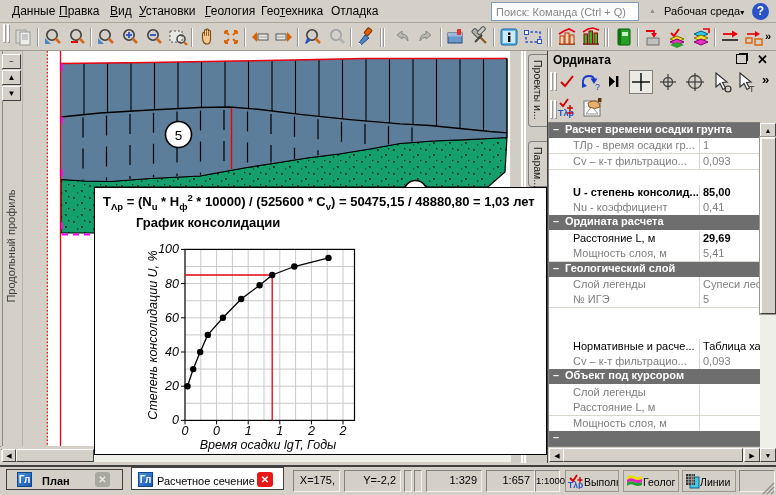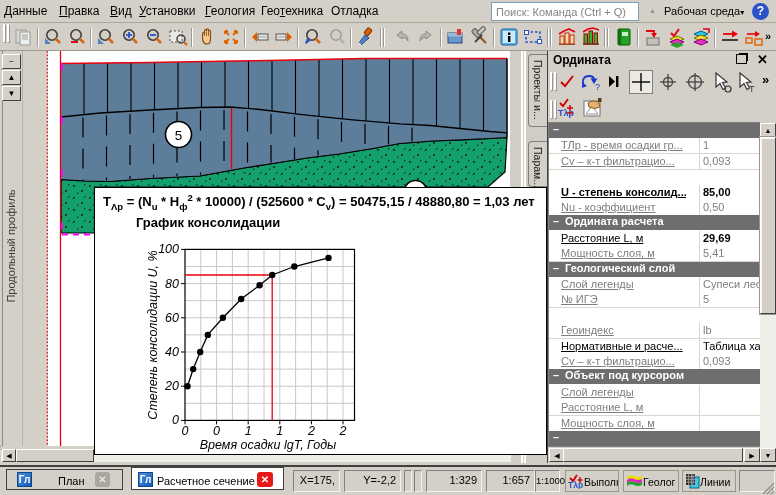--- a/index.html
+++ b/index.html
@@ -19,40 +19,40 @@
 .lbtn { position:absolute; left:2px; width:19px; height:15px; background:#d4d0c8; border:1px solid #404040; border-top-color:#fff; border-left-color:#fff; font-size:8px; text-align:center; line-height:13px; color:#000; }
 #vlabel { position:absolute; left:-64px; top:189px; width:150px; transform:rotate(-90deg); font-size:11px; color:#3a3a3a; white-space:nowrap; text-align:center; }
 #canvas { left:23px; top:51px; width:488px; height:395px; background:#d4d0c8; }
 #hscroll { left:1px; top:446px; width:510px; height:16px; background:#d4d0c8; }
 #rstrip { left:511px; top:51px; width:36px; height:412px; background:#d0cdc5; }
 .vtab { position:absolute; left:17px; width:19px; background:#d4d0c8; border:1px solid #808080; border-right:none; border-radius:4px 0 0 4px; }
 .vtab span { position:absolute; top:5px; left:3px; font-size:10.5px; color:#222; writing-mode:vertical-rl; white-space:nowrap; }
 #panel { left:547px; top:51px; width:229px; height:412px; background:#d4d0c8; border-left:1px solid #404040; }
 #paneltitle { position:absolute; left:5px; top:2px; font-size:12px; font-weight:bold; color:#000; }
 .prow { position:absolute; left:1px; width:211px; height:16px; font-size:11px; background:#fff; border-bottom:1px solid #d9d6ce; }
-.prow .lab { position:absolute; left:12px; top:1px; width:125px; white-space:nowrap; overflow:hidden; color:#7e7e7e;text-decoration:underline; }
+.prow .lab { position:absolute; left:24px; top:1px; width:125px; white-space:nowrap; overflow:hidden; color:#7e7e7e; }
 .prow .val { position:absolute; left:150px; top:0px; width:61px; height:15px; white-space:nowrap; overflow:hidden; color:#7e7e7e; border-left:1px solid #d9d6ce; padding:1px 0 0 3px; }
 .prow.blk .lab, .prow.blk .val { color:#000; }
 .prow.vbold .lab { color:#000; } .prow.vbold .val { color:#000; font-weight:bold; } .prow.bold .lab, .prow.bold .val { color:#000; font-weight:bold; }
 .phead { position:absolute; left:1px; width:211px; height:15px; background:#6e6e6e; color:#fff; font-size:11px; font-weight:bold; }
 .phead span.m { position:absolute; left:4px; top:0px; }
 .phead span.t { position:absolute; left:16px; top:0px; white-space:nowrap; }
 #popup { left:94px; top:187px; width:453px; height:268px; background:#fff; border:1px solid #000; z-index:50; }
 #formula { position:absolute; left:8px; top:4px; font-size:13px; font-weight:bold; color:#000; white-space:nowrap; }
 #formula sub, #formula sup { font-size:9.5px; }
 #charttitle { position:absolute; left:41px; top:27px; font-size:13px; font-weight:bold; }
 #statusbar { left:0; top:465px; width:776px; height:30px; background:#d4d0c8; border-top:2px solid #404040; }
 .sfield { position:absolute; top:3px; height:22px; background:#d4d0c8; border:1px solid #828282; border-bottom-color:#f4f2ee; border-right-color:#f4f2ee; font-size:11px; color:#000; text-align:right; padding:3px 4px 0 0; }
 .sbtn { position:absolute; top:3px; height:22px; background:#d4d0c8; border:1px solid #9a968e; font-size:11px; color:#000; white-space:nowrap; overflow:hidden; } .sbtn svg { vertical-align:-4px; margin:2px 0 0 2px; } .sbl { display:inline-block; margin-top:5px; vertical-align:top; font-size:10.5px; }
 .dtab { position:absolute; font-size:11px; color:#000; }
 </style>
 </head>
 <body>
 <div id="menubar" class="abs">
-  <span class="menuitem" style="left:4px"><u>Д</u>анные</span>
+  <span class="menuitem" style="left:12px"><u>Д</u>анные</span>
   <span class="menuitem" style="left:59px"><u>П</u>равка</span>
   <span class="menuitem" style="left:110px"><u>В</u>ид</span>
   <span class="menuitem" style="left:139px"><u>У</u>становки</span>
   <span class="menuitem" style="left:205px"><u>Г</u>еология</span>
   <span class="menuitem" style="left:261px">Гео<u>т</u>ехника</span>
   <span class="menuitem" style="left:331px">Отладка</span>
   <span class="abs" style="left:491px;top:2px;width:148px;height:19px;background:#fff;border:1px solid #7f9db9;font-size:11px;color:#848484;padding:3px 0 0 4px;">Поиск: Команда (Ctrl + Q)</span>
   <span class="abs" style="left:649px;top:7px;font-size:7px;color:#909090;">▲</span>
   <span class="menuitem" style="left:664px;top:5px;font-size:11px;text-align:center;">Рабочая среда<span style="font-size:8px;">▾</span></span>
   <span class="abs" style="left:752px;top:3px;width:17px;height:17px;border-radius:50%;background:#2a52c9;color:#fff;font-weight:bold;font-size:12px;text-align:center;line-height:17px;">?</span>
@@ -358,36 +358,37 @@
       <line x1="9" y1="11" x2="15" y2="11" stroke="#d00000" stroke-width="1.5"></line>
       <line x1="9" y1="16" x2="15" y2="16" stroke="#d00000" stroke-width="1.5"></line>
 <rect x="26" y="4" width="16" height="15" fill="#fff" stroke="#707070"></rect>
 <path d="M28 17 L34 9 L40 17 Z" fill="none" stroke="#909090"></path>
 <path d="M30 6 Q36 2 41 6 L42 10 Q37 13 31 10 Z" fill="#e8b070" stroke="#8a5a20"></path>
 <rect x="40" y="1" width="3.5" height="4" fill="#5a3a10"></rect>
 </svg>
 <div id="pgrid" style="position:absolute;left:0;top:71px;width:212px;height:325px;background:#fff;border:1px solid #808080;border-right:none;"></div>
 <div class="phead" style="top:72px">
       <span class="m">–</span>
+      <span class="t">Расчет времени осадки грунта</span>
     </div>
 <div class="prow " style="top:87px">
       <span class="lab">ТЛр - время осадки гр...</span>
       <span class="val">1</span>
     </div>
 <div class="prow " style="top:103px">
       <span class="lab">Сv – к-т фильтрацио...</span>
       <span class="val">0,093</span>
     </div>
 <div class="prow bold" style="top:134px">
       <span class="lab">U - степень консолид...</span>
       <span class="val">85,00</span>
     </div>
 <div class="prow " style="top:149px">
       <span class="lab">Nu - коэффициент</span>
-      <span class="val">0,50</span>
+      <span class="val">0,41</span>
     </div>
 <div class="phead" style="top:164px">
       <span class="m">–</span>
       <span class="t">Ордината расчета</span>
     </div>
 <div class="prow blk vbold" style="top:180px">
       <span class="lab">Расстояние L, м</span>
       <span class="val">29,69</span>
     </div>
 <div class="prow " style="top:195px">
@@ -398,24 +399,20 @@
       <span class="m">–</span>
       <span class="t">Геологический слой</span>
     </div>
 <div class="prow " style="top:226px">
       <span class="lab">Слой легенды</span>
       <span class="val">Супеси лес</span>
     </div>
 <div class="prow " style="top:241px">
       <span class="lab">№ ИГЭ</span>
       <span class="val">5</span>
-    </div>
-<div class="prow " style="top:272px">
-      <span class="lab">Геоиндекс</span>
-      <span class="val">lb</span>
     </div>
 <div class="prow blk" style="top:288px">
       <span class="lab">Нормативные и расче...</span>
       <span class="val">Таблица ха</span>
     </div>
 <div class="prow " style="top:303px">
       <span class="lab">Сv – к-т фильтрацио...</span>
       <span class="val">0,093</span>
     </div>
 <div class="phead" style="top:318px">
@@ -509,21 +506,21 @@
 <circle cx="177.2" cy="87.0" r="3.2" fill="#000"></circle>
 <circle cx="199.3" cy="78.5" r="3.2" fill="#000"></circle>
 <circle cx="233.5" cy="69.9" r="3.2" fill="#000"></circle>
 <text x="173" y="261.4" font-size="12.5" font-style="italic" text-anchor="middle" font-family="Liberation Sans, sans-serif">Время осадки lgT, Годы</text>
 <text x="62" y="147" font-size="12.5" font-style="italic" text-anchor="middle" font-family="Liberation Sans, sans-serif" transform="rotate(-90 62 147)">Степень консолидации U, %</text>
   </svg>
 </div>
 <div id="statusbar" class="abs">
 <div class="abs" style="left:6px;top:2px;width:117px;height:21px;background:#d4d0c8;border:1px solid #404040;"></div>
 <span class="abs" style="left:17px;top:5px;width:15px;height:15px;background:linear-gradient(135deg,#4a90e0,#1858b8);border:1px solid #104888;color:#fff;font-size:10px;font-weight:bold;text-align:center;line-height:14px;">Гл</span>
-<span class="dtab" style="left:58px;top:8px;">План</span>
+<span class="dtab" style="left:42px;top:8px;font-weight:bold;">План</span>
 <span class="abs" style="left:95px;top:5px;width:15px;height:15px;background:#a8a8a0;border-radius:3px;color:#e8e8e4;font-size:10px;font-weight:bold;text-align:center;line-height:15px;">✕</span>
 <div class="abs" style="left:131px;top:0px;width:153px;height:23px;background:#fff;border:1px solid #404040;"></div>
 <span class="abs" style="left:138px;top:5px;width:15px;height:15px;background:linear-gradient(135deg,#4a90e0,#1858b8);border:1px solid #104888;color:#fff;font-size:10px;font-weight:bold;text-align:center;line-height:14px;">Гл</span>
 <span class="dtab" style="left:157px;top:8px;">Расчетное сечение</span>
 <span class="abs" style="left:257px;top:5px;width:16px;height:15px;background:#e81818;border-radius:3px;color:#fff;font-size:10px;font-weight:bold;text-align:center;line-height:15px;">✕</span>
 <span class="sfield" style="left:293px;width:47px;">X=175,</span>
 <span class="sfield" style="left:344px;width:57px;">Y=-2,2</span>
 <span class="sfield" style="left:404px;width:8px;"></span>
 <span class="sfield" style="left:414px;width:8px;"></span>
 <span class="sfield" style="left:426px;width:56px;">1:329</span>

